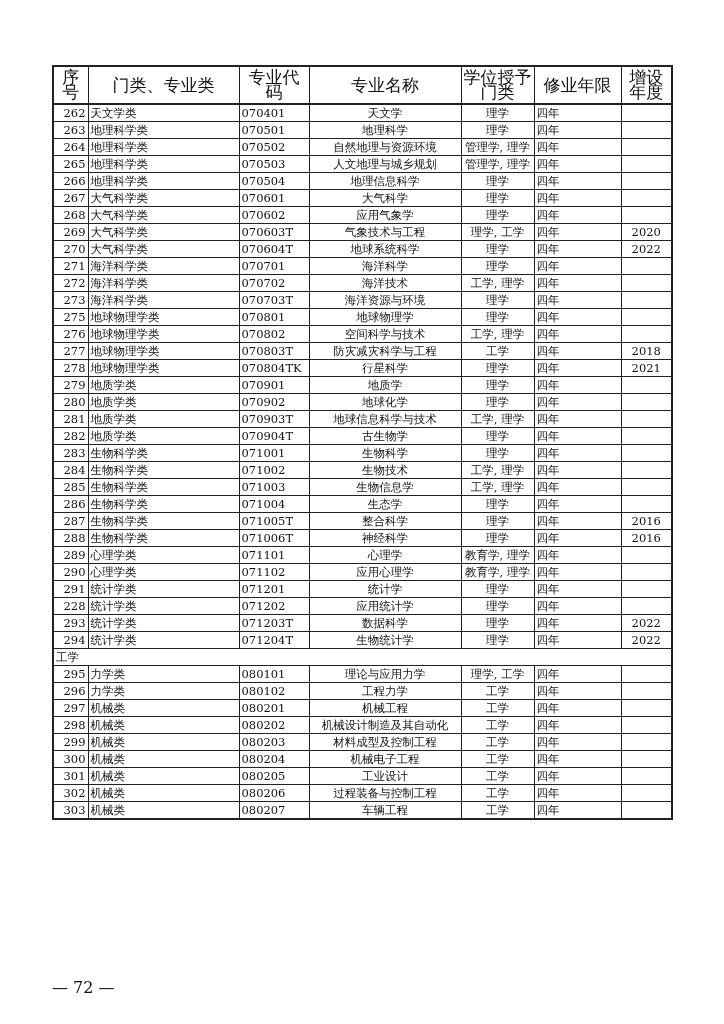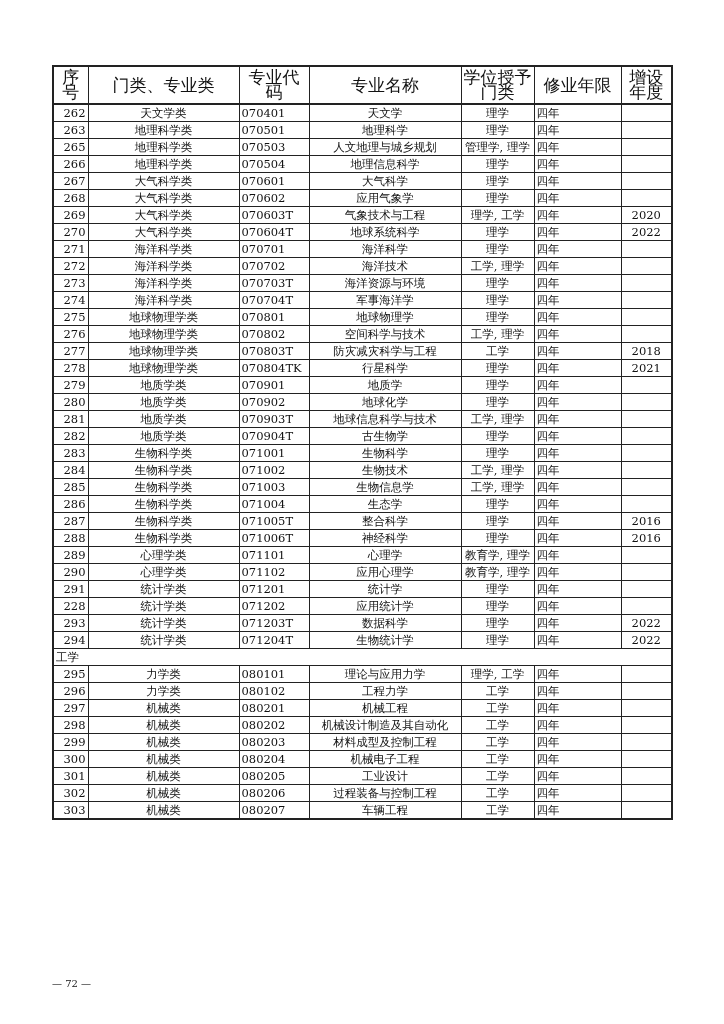--- a/index.html
+++ b/index.html
@@ -7,30 +7,30 @@
          font-family: "DejaVu Serif", "Liberation Serif", serif; color: #111; }
   #doc-table { position: absolute; left: 52px; top: 65px; width: 619px;
                border-collapse: collapse; table-layout: fixed; }
   #doc-table td, #doc-table th { border: 1px solid #222; padding: 0 2px; font-size: 11.5px;
                line-height: 13px; height: 16px; vertical-align: middle; overflow: hidden; white-space: nowrap; }
   #doc-table { border: 2px solid #222; }
   #doc-table th { font-family: "DejaVu Sans", "Liberation Sans", sans-serif; font-weight: normal;
                   font-size: 17px; line-height: 15px; height: 36px; text-align: center; white-space: normal;
                   border-bottom: 2px solid #222; }
   td.c-seq { text-align: right; }
-  td.c-cat { text-align: center; }
+  td.c-cat { text-align: left; }
   td.c-code { text-align: left; }
   td.c-name { text-align: center; }
   td.c-deg { text-align: center; white-space: normal !important; }
   td.c-yrs { text-align: left; }
   td.c-added { text-align: center; }
   tr.tall td { height: 31px; }
   tr.section td { height: 34px; text-align: left; font-family: "DejaVu Sans", "Liberation Sans", sans-serif;
                   font-size: 12.5px; padding-left: 268px; }
-  #page-number { position: absolute; left: 52px; top: 978px; font-size: 10px; }
+  #page-number { position: absolute; left: 52px; top: 978px; font-size: 16px; }
 </style>
 </head>
 <body>
 
 <table id="doc-table">
   <colgroup>
     <col style="width:35px">
     <col style="width:151px">
     <col style="width:70px">
     <col style="width:152px">
@@ -62,20 +62,29 @@
       <tr>
         <td class="c-seq">263</td>
         <td class="c-cat">地理科学类</td>
         <td class="c-code">070501</td>
         <td class="c-name">地理科学</td>
         <td class="c-deg">理学</td>
         <td class="c-yrs">四年</td>
         <td class="c-added"></td>
       </tr>
       <tr class="tall">
+        <td class="c-seq">264</td>
+        <td class="c-cat">地理科学类</td>
+        <td class="c-code">070502</td>
+        <td class="c-name">自然地理与资源环境</td>
+        <td class="c-deg">管理学, 理学</td>
+        <td class="c-yrs">四年</td>
+        <td class="c-added"></td>
+      </tr>
+      <tr class="tall">
         <td class="c-seq">265</td>
         <td class="c-cat">地理科学类</td>
         <td class="c-code">070503</td>
         <td class="c-name">人文地理与城乡规划</td>
         <td class="c-deg">管理学, 理学</td>
         <td class="c-yrs">四年</td>
         <td class="c-added"></td>
       </tr>
       <tr>
         <td class="c-seq">266</td>
@@ -138,29 +147,20 @@
         <td class="c-name">海洋技术</td>
         <td class="c-deg">工学, 理学</td>
         <td class="c-yrs">四年</td>
         <td class="c-added"></td>
       </tr>
       <tr>
         <td class="c-seq">273</td>
         <td class="c-cat">海洋科学类</td>
         <td class="c-code">070703T</td>
         <td class="c-name">海洋资源与环境</td>
-        <td class="c-deg">理学</td>
-        <td class="c-yrs">四年</td>
-        <td class="c-added"></td>
-      </tr>
-      <tr>
-        <td class="c-seq">274</td>
-        <td class="c-cat">海洋科学类</td>
-        <td class="c-code">070704T</td>
-        <td class="c-name">军事海洋学</td>
         <td class="c-deg">理学</td>
         <td class="c-yrs">四年</td>
         <td class="c-added"></td>
       </tr>
       <tr>
         <td class="c-seq">275</td>
         <td class="c-cat">地球物理学类</td>
         <td class="c-code">070801</td>
         <td class="c-name">地球物理学</td>
         <td class="c-deg">理学</td>

